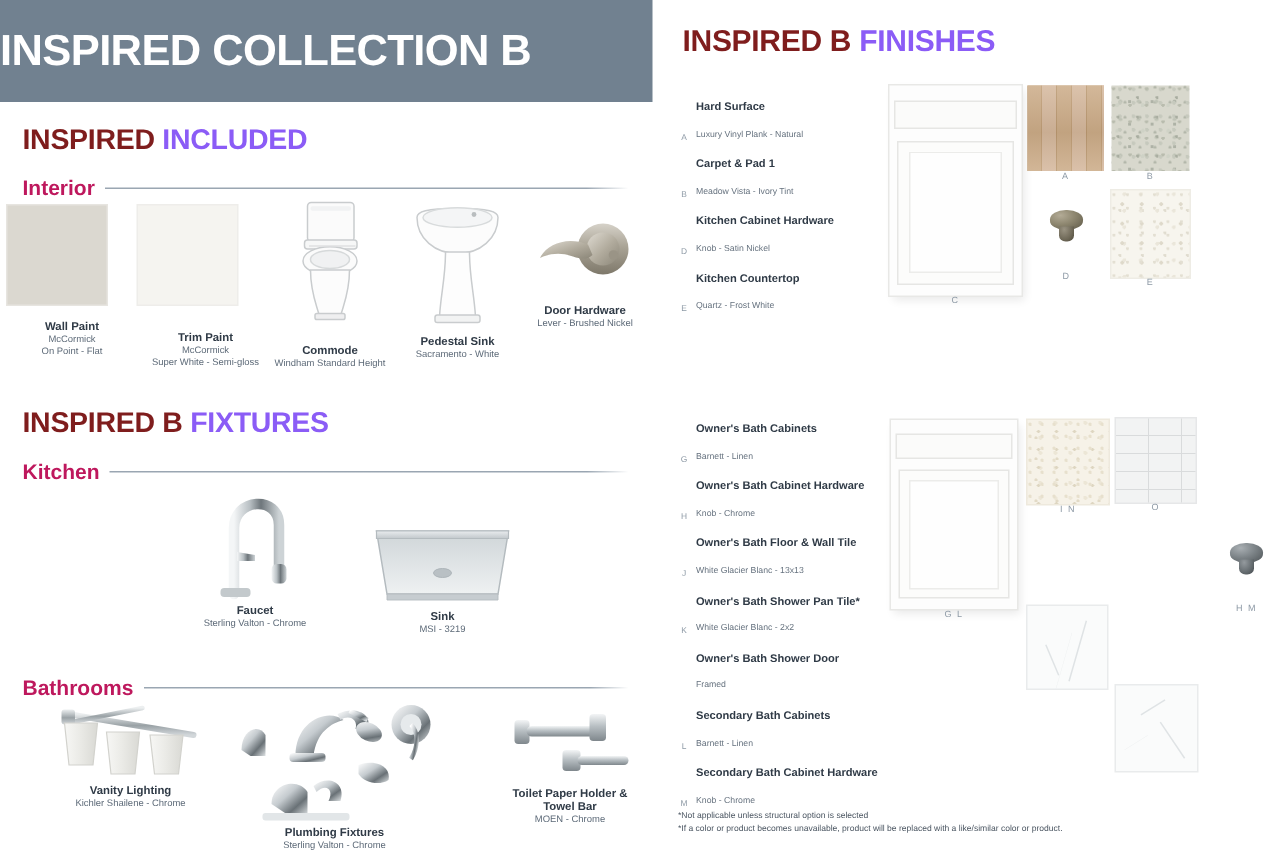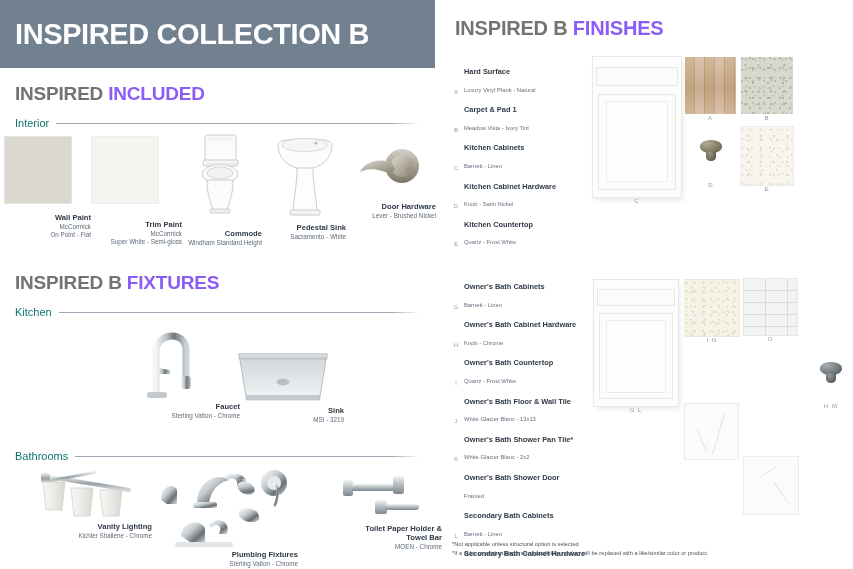--- a/index.html
+++ b/index.html
@@ -12,53 +12,53 @@
   .page { position: relative; width: 853px; height: 569px; background:#fff; }
 
   
   .banner {
     position: absolute; left: 0; top: 0; width: 435px; height: 68px;
     background: #718190;
     display: flex; align-items: center;
   }
   .banner-title {
     color: #ffffff; font-size: 29px; font-weight: 700;
-    letter-spacing: -0.4px; padding-left: 15px; white-space: nowrap;
+    letter-spacing: -0.4px; white-space: nowrap;
   }
 
   
   .col-head {
     position: absolute; font-size: 19px; font-weight: 700;
     letter-spacing: -0.2px; white-space: nowrap;
   }
-  .col-head .strong { color: #737373; margin-top: 42px; }
+  .col-head .strong { color: #7f1d1d; margin-top: 42px; }
   .col-head .light  { color: #8b5cf6; }
 
   #head-included { left: 15px; top: 83px; }
   #head-fixtures { left: 15px; top: 272px; }
   #head-finishes { left: 455px; top: 17px; font-size: 20px; }
 
   
   .sec-label-row {
     position: absolute; left: 15px; width: 404px;
     display: flex; align-items: center; gap: 7px;
   }
   .sec-label {
-    font-size: 11px; font-weight: 400; color: #0f766e; white-space: nowrap;
+    font-size: 14px; font-weight: 700; color: #be185d; white-space: nowrap;
   }
   .sec-rule {
     flex: 1; height: 1px;
     background: linear-gradient(to right, #9aa6b2 0%, #9aa6b2 92%, #ffffff 100%);
   }
   #sec-interior  { top: 117px; }
   #sec-kitchen   { top: 306px; }
   #sec-bathrooms { top: 450px; }
 
   
-  .product { position: absolute; text-align: right; }
+  .product { position: absolute; text-align: center; }
   .p-art { position: relative; margin: 0 auto; }
   .p-name {
     font-size: 7.6px; font-weight: 700; color: #2f3a46;
     line-height: 1.18; margin-top: 3px; white-space: pre-line;
   }
   .p-sub {
     font-size: 6.3px; color: #5d6a78; line-height: 1.2;
     white-space: pre-line;
   }
 
@@ -323,21 +323,21 @@
         <path d="M22 78 L22 34 C22 14 52 12 52 32 L52 64" fill="none" stroke="url(#cr)" stroke-width="7" stroke-linecap="round"></path>
         <rect x="47" y="58" width="10" height="13" rx="3.5" fill="url(#cr)"></rect>
         <path d="M24 50 L36 52 L36 56 L24 56 Z" fill="url(#cr)"></path>
         <rect x="13" y="74" width="20" height="6" rx="2.5" fill="#c3c9cc"></rect>
       </svg>
     </div>
     <div class="p-name" style="margin-top:3px">Faucet</div>
     <div class="p-sub">Sterling Valton - Chrome</div>
   </div>
 
-  <div class="product" style="left:222px; top:348px; width:122px;">
+  <div class="product" style="left:234px; top:348px; width:122px;">
     <div class="p-art art">
       <svg width="96" height="56" viewBox="0 0 96 56" style="margin:0 auto">
         <defs>
           <linearGradient id="ss" x1="0" y1="0" x2="0" y2="1">
             <stop offset="0%" stop-color="#e9ecee"></stop>
               <stop offset="100%" stop-color="#c2c8cc"></stop>
           </linearGradient>
           <linearGradient id="ssb" x1="0" y1="0" x2="0" y2="1">
             <stop offset="0%" stop-color="#cfd5d8"></stop>
               <stop offset="100%" stop-color="#eef1f2"></stop>
@@ -445,27 +445,20 @@
       </span>
     </div>
     <div class="fin-row">
       <span class="fin-letter">B</span>
       <span class="fin-txt">
         <span class="fin-name">Carpet &amp; Pad 1</span><br>
         <span class="fin-spec">Meadow Vista - Ivory Tint</span>
       </span>
     </div>
     <div class="fin-row">
-      <span class="fin-letter">C</span>
-      <span class="fin-txt">
-        <span class="fin-name">Kitchen Cabinets</span><br>
-        <span class="fin-spec">Barnett - Linen</span>
-      </span>
-    </div>
-    <div class="fin-row">
       <span class="fin-letter">D</span>
       <span class="fin-txt">
         <span class="fin-name">Kitchen Cabinet Hardware</span><br>
         <span class="fin-spec">Knob - Satin Nickel</span>
       </span>
     </div>
     <div class="fin-row">
       <span class="fin-letter">E</span>
       <span class="fin-txt">
         <span class="fin-name">Kitchen Countertop</span><br>
@@ -480,27 +473,20 @@
       <span class="fin-txt">
         <span class="fin-name">Owner's Bath Cabinets</span><br>
         <span class="fin-spec">Barnett - Linen</span>
       </span>
     </div>
     <div class="fin-row">
       <span class="fin-letter">H</span>
       <span class="fin-txt">
         <span class="fin-name">Owner's Bath Cabinet Hardware</span><br>
         <span class="fin-spec">Knob - Chrome</span>
-      </span>
-    </div>
-    <div class="fin-row">
-      <span class="fin-letter">I</span>
-      <span class="fin-txt">
-        <span class="fin-name">Owner's Bath Countertop</span><br>
-        <span class="fin-spec">Quartz - Frost White</span>
       </span>
     </div>
     <div class="fin-row">
       <span class="fin-letter">J</span>
       <span class="fin-txt">
         <span class="fin-name">Owner's Bath Floor &amp; Wall Tile</span><br>
         <span class="fin-spec">White Glacier Blanc - 13x13</span>
       </span>
     </div>
     <div class="fin-row">

